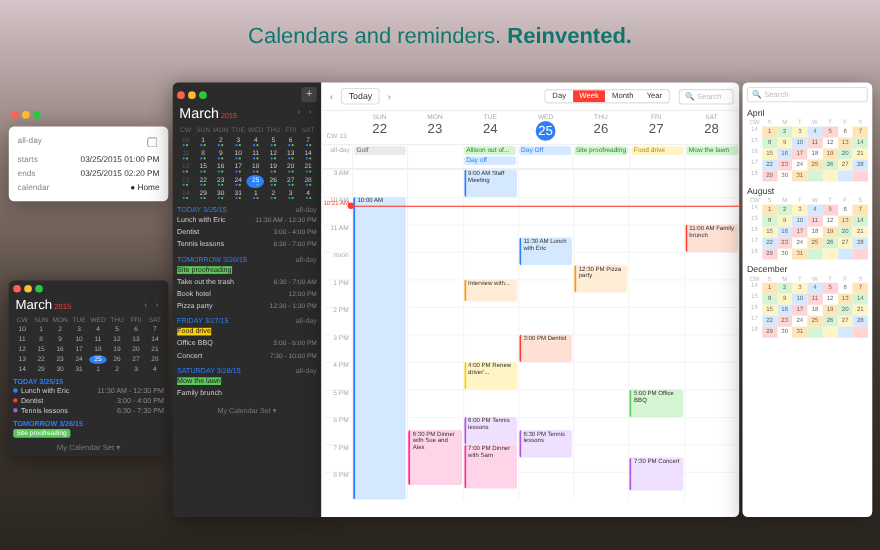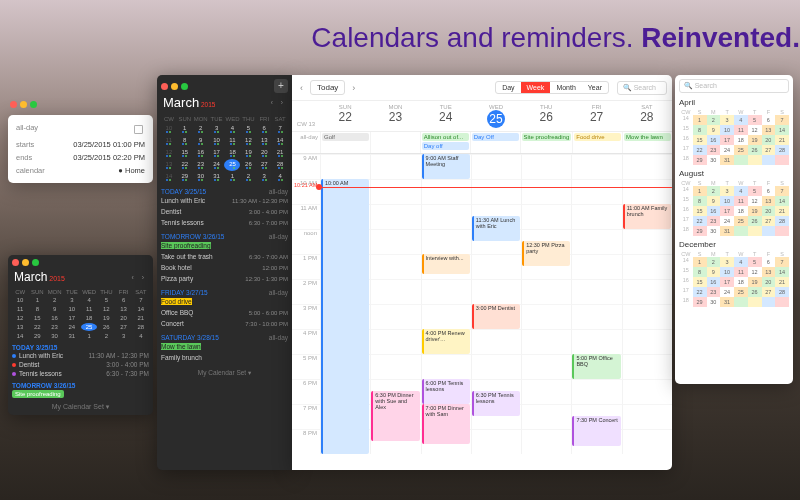--- a/index.html
+++ b/index.html
@@ -1,17 +1,17 @@
 <!DOCTYPE html>
 <html><head>
 <meta charset="utf-8">
 <style>
 * { margin: 0; padding: 0; box-sizing: border-box; }
 body { font-family: -apple-system, "Helvetica Neue", Arial, sans-serif; background: linear-gradient(180deg, #d4c4c8 0%, #8a7870 30%, #4a4038 60%, #2a2520 100%); width: 800px; height: 500px; overflow: hidden; position: relative; font-size: 8px; color: #333; }
-.tagline { position: absolute; top: 22px; left: 0; right: 0; text-align: right; font-size: 28px; font-weight: 300; color: #4c1d95; }
+.tagline { position: absolute; top: 22px; left: 0; right: 0; text-align: center; font-size: 20px; font-weight: 300; color: #0f766e; }
 .tagline strong { font-weight: 600; }
 
 
 .popover { position: absolute; top: 115px; left: 8px; width: 145px; background: #fff; border-radius: 5px; box-shadow: 0 4px 20px rgba(0,0,0,0.3); padding: 6px; }
 .popover .title { font-size: 9px; font-weight: 500; padding: 2px; border-bottom: 1px solid #eee; }
 .popover .sub { font-size: 8px; color: #aaa; padding: 2px; border-bottom: 1px solid #eee; }
 .popover .row { display: flex; justify-content: space-between; padding: 2px; font-size: 7.5px; }
 .popover .row .lbl { color: #888; }
 .popover .btn { background: #2d7ff9; color: #fff; border: none; border-radius: 4px; padding: 4px 10px; font-size: 8px; width: 100%; margin-top: 4px; }
 .traffic { display: flex; gap: 3px; position: absolute; top: -14px; left: 2px; }
@@ -76,21 +76,21 @@
 
 .timegrid { flex: 1; overflow: hidden; position: relative; display: grid; grid-template-columns: 28px repeat(7, 1fr); grid-auto-rows: 25px; }
 .timegrid .hr { font-size: 6px; color: #aaa; text-align: right; padding-right: 3px; border-top: 1px solid #f5f5f5; grid-column: 1; }
 .timegrid .col { border-left: 1px solid #f3f3f3; border-top: 1px solid #f5f5f5; position: relative; }
 .evblk { position: absolute; left: 1px; right: 1px; border-radius: 2px; padding: 1px 2px; font-size: 5.5px; overflow: hidden; border-left: 2px solid; }
 .nowline { position: absolute; left: 28px; right: 0; height: 1px; background: #ff3b30; z-index: 5; }
 .nowline::before { content: ''; position: absolute; left: -4px; top: -3px; width: 6px; height: 6px; background: #ff3b30; border-radius: 50%; }
 .nowtime { position: absolute; font-size: 5.5px; color: #ff3b30; left: 2px; }
 
 
-.right { position: absolute; top: 75px; left: 675px; width: 118px; height: 309px; background: #fff; border-radius: 5px; box-shadow: 0 4px 20px rgba(0,0,0,0.3); padding: 4px; font-size: 6px; overflow: hidden; }
+.right { position: absolute; top: 75px; left: 675px; width: 118px; height: 395px; background: #fff; border-radius: 5px; box-shadow: 0 4px 20px rgba(0,0,0,0.3); padding: 4px; font-size: 6px; overflow: hidden; }
 .right .search { font-size: 7px; color: #bbb; border: 1px solid #ddd; border-radius: 3px; padding: 2px 4px; margin-bottom: 5px; width: 100%; }
 .right .mname { font-size: 8px; font-weight: 500; margin: 4px 0 2px; }
 .rg { display: grid; grid-template-columns: repeat(8, 1fr); text-align: center; font-size: 5.5px; gap: 0; }
 .rg .dh { color: #bbb; }
 .rg .d { padding: 2px 0; color: #666; }
 .rg .hl-o { background: #ffe4b5; } .rg .hl-g { background: #d4f4d4; } .rg .hl-y { background: #fff4c4; } .rg .hl-b { background: #d4e8ff; } .rg .hl-r { background: #ffd4d4; }
 </style>
 </head>
 <body>
 

